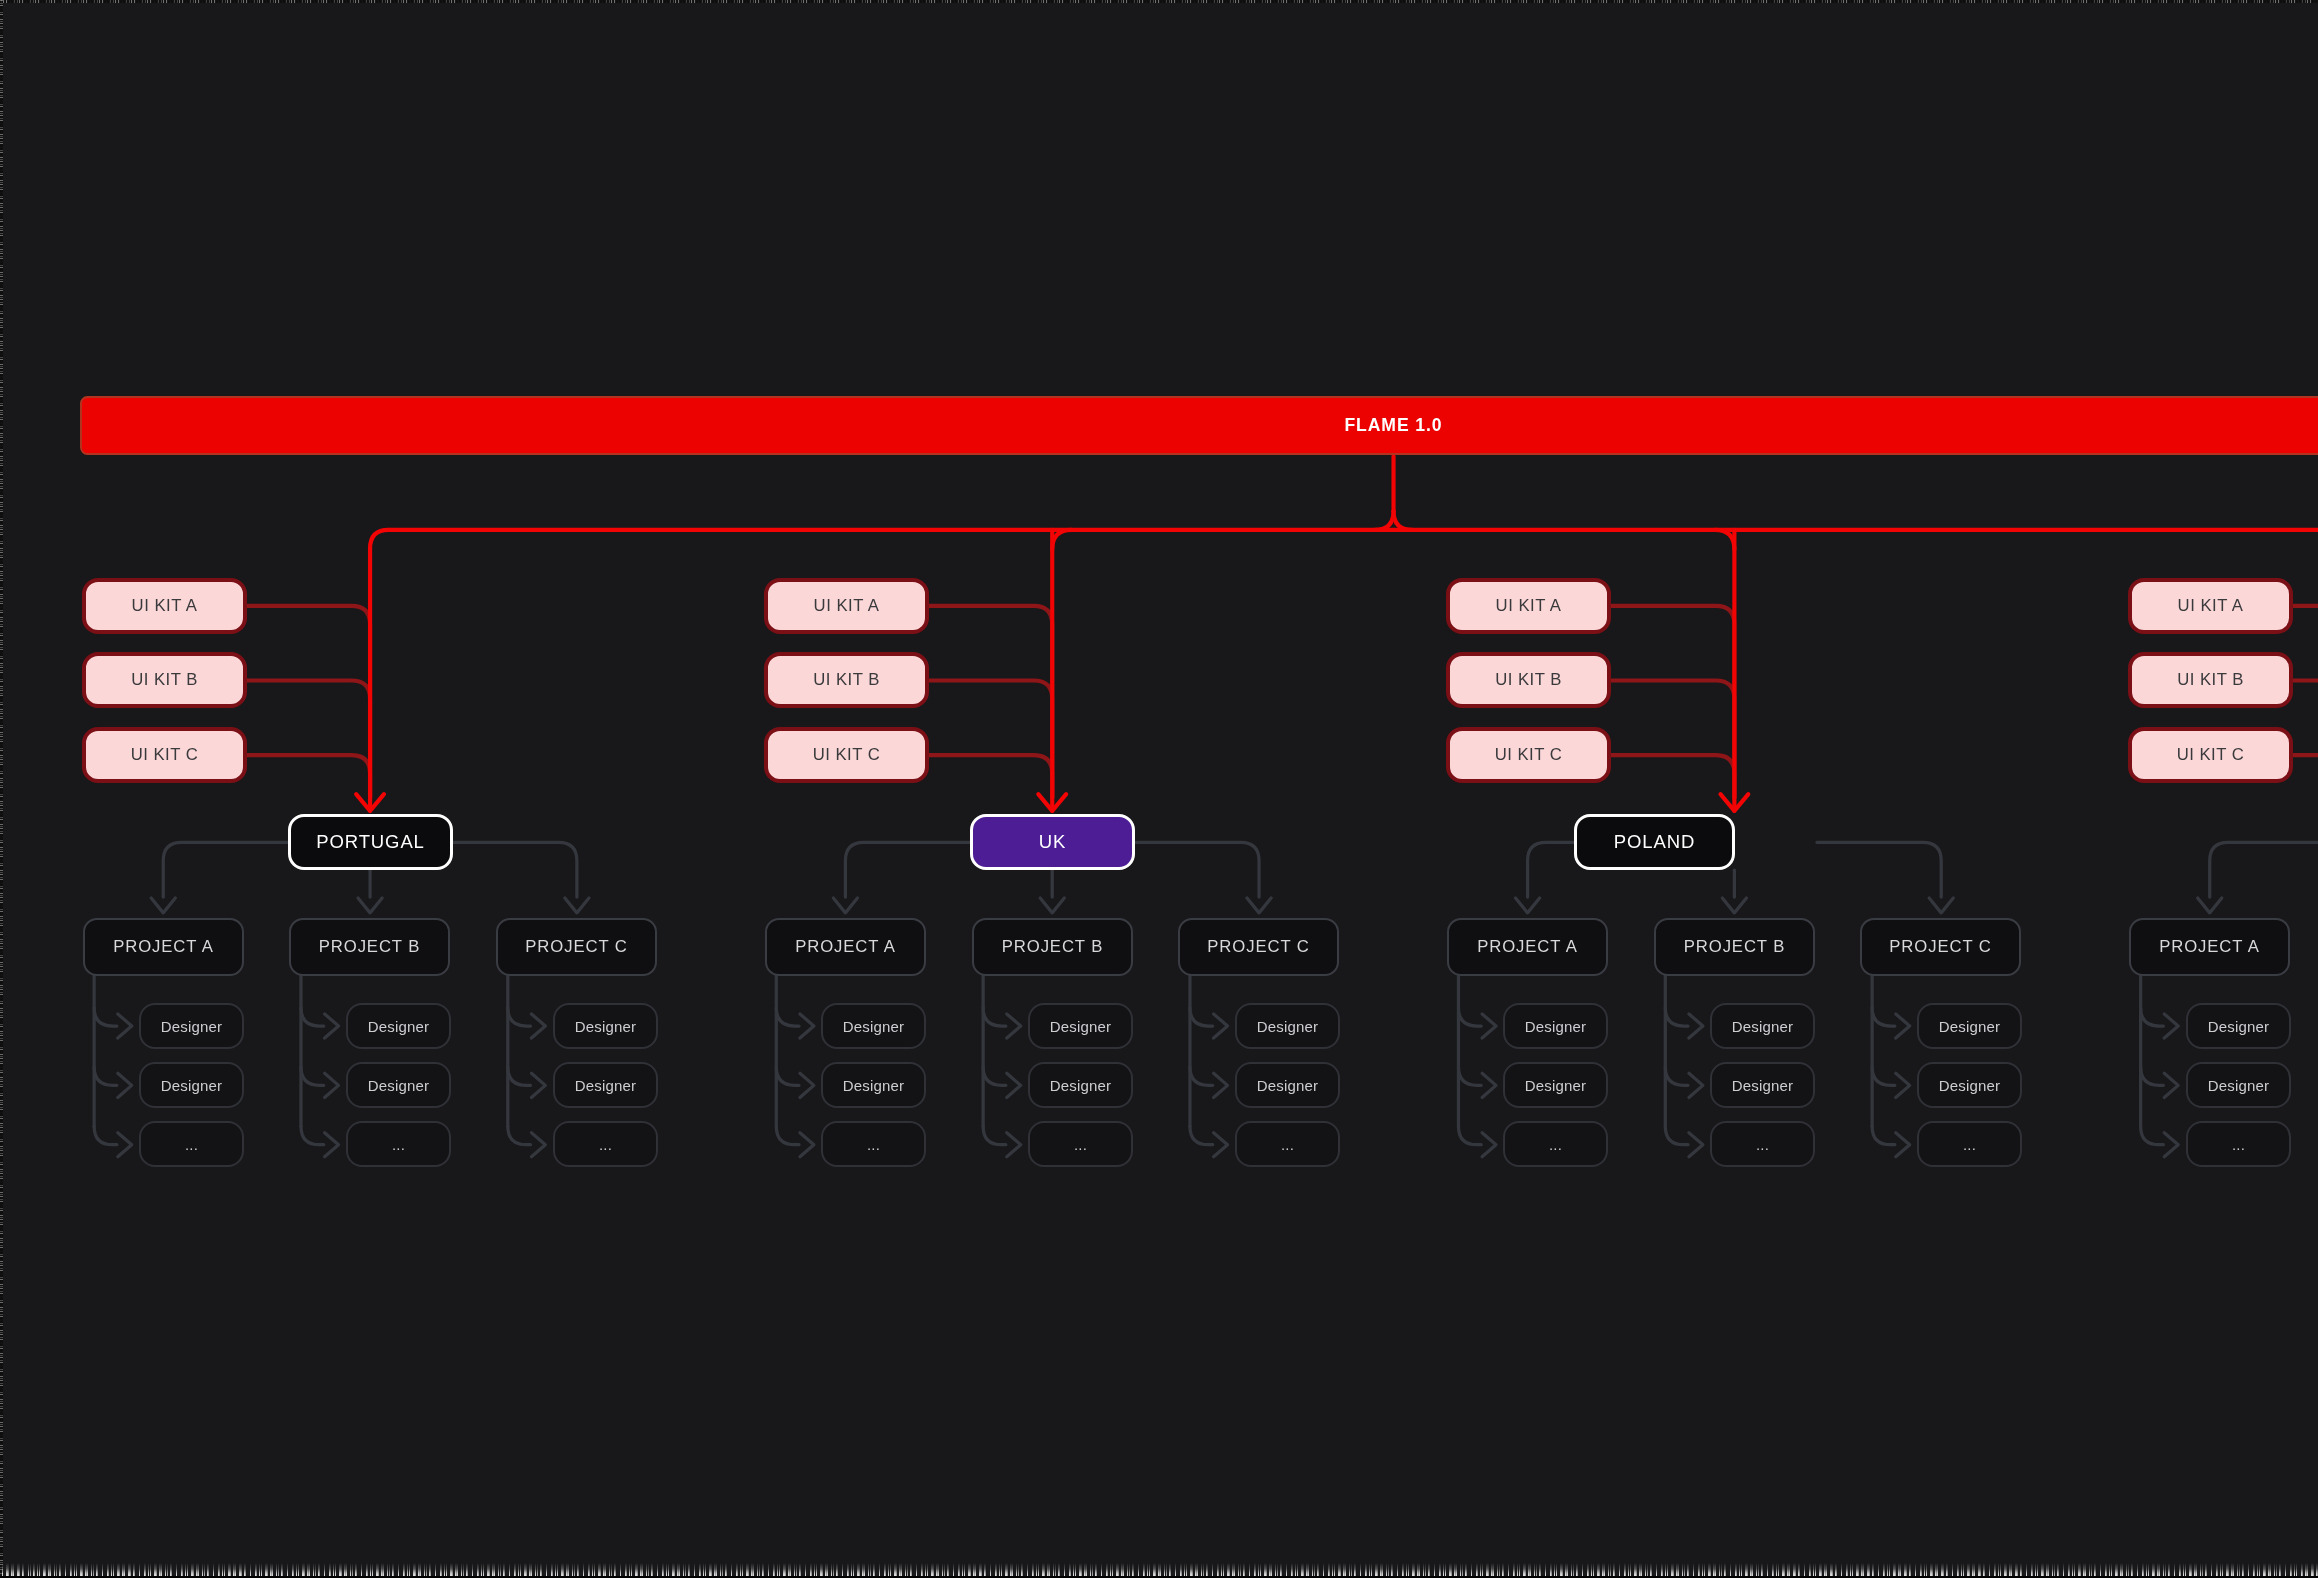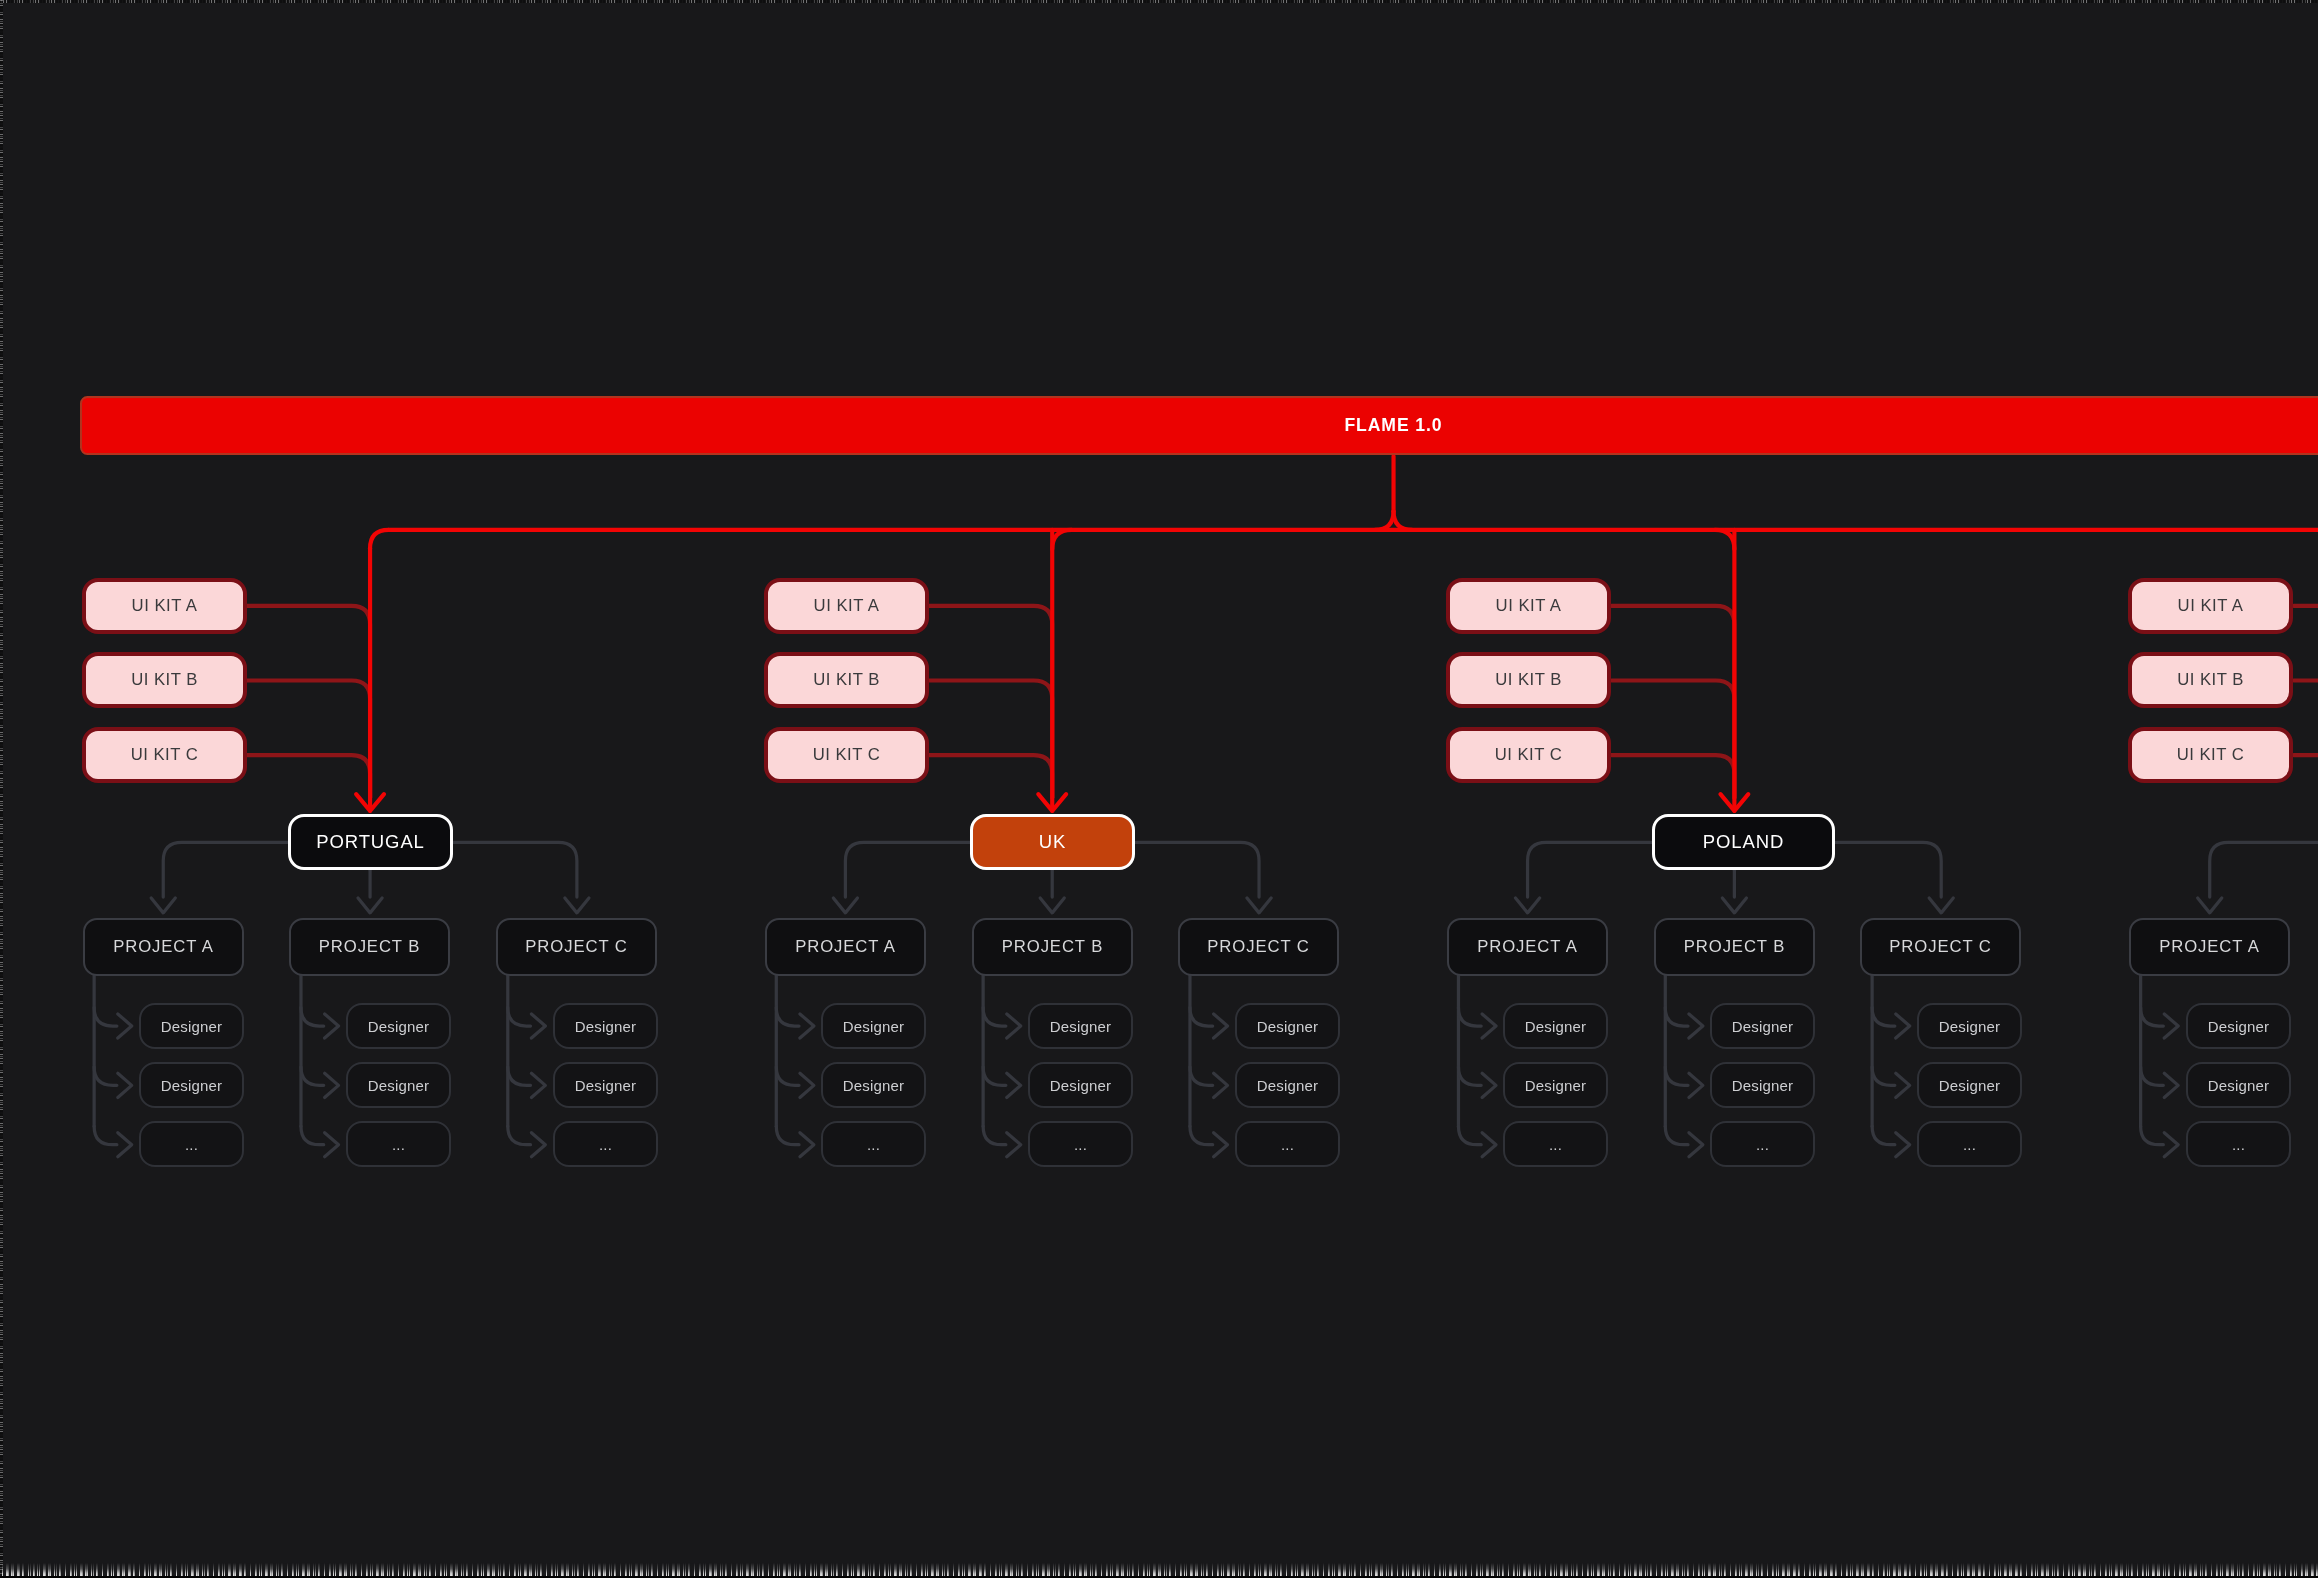--- a/index.html
+++ b/index.html
@@ -253,21 +253,21 @@
       <div>
         <div class="box kit" style="left: 764px; top: 578px; width: 165px; height: 56px; background: rgb(251, 215, 216); border-color: rgb(122, 15, 22); color: rgb(58, 58, 60);">
           <span>UI KIT A</span>
         </div>
         <div class="box kit" style="left: 764px; top: 652px; width: 165px; height: 56px; background: rgb(251, 215, 216); border-color: rgb(122, 15, 22); color: rgb(58, 58, 60);">
           <span>UI KIT B</span>
         </div>
         <div class="box kit" style="left: 764px; top: 727px; width: 165px; height: 56px; background: rgb(251, 215, 216); border-color: rgb(122, 15, 22); color: rgb(58, 58, 60);">
           <span>UI KIT C</span>
         </div>
-        <div class="box country" style="left: 970px; top: 814px; width: 165px; height: 56px; background: #c2410c; border-color: rgb(255, 255, 255); color: rgb(255, 255, 255);">
+        <div class="box country" style="left: 970px; top: 814px; width: 165px; height: 56px; background: #4c1d95; border-color: rgb(255, 255, 255); color: rgb(255, 255, 255);">
           <span>UK</span>
         </div>
         <div class="box project" style="left: 765px; top: 918px; width: 161px; height: 58px; background: rgb(15, 15, 17); border-color: rgb(58, 60, 67); color: rgb(216, 217, 219);">
           <span>PROJECT A</span>
         </div>
         <div class="box designer" style="left: 821px; top: 1003px; width: 105px; height: 46px; background: rgb(19, 19, 21); border-color: rgb(47, 49, 55); color: rgb(205, 206, 209);">
           <span>Designer</span>
         </div>
         <div class="box designer" style="left: 821px; top: 1062px; width: 105px; height: 46px; background: rgb(19, 19, 21); border-color: rgb(47, 49, 55); color: rgb(205, 206, 209);">
           <span>Designer</span>
@@ -303,21 +303,21 @@
       <div>
         <div class="box kit" style="left: 1446px; top: 578px; width: 165px; height: 56px; background: rgb(251, 215, 216); border-color: rgb(122, 15, 22); color: rgb(58, 58, 60);">
           <span>UI KIT A</span>
         </div>
         <div class="box kit" style="left: 1446px; top: 652px; width: 165px; height: 56px; background: rgb(251, 215, 216); border-color: rgb(122, 15, 22); color: rgb(58, 58, 60);">
           <span>UI KIT B</span>
         </div>
         <div class="box kit" style="left: 1446px; top: 727px; width: 165px; height: 56px; background: rgb(251, 215, 216); border-color: rgb(122, 15, 22); color: rgb(58, 58, 60);">
           <span>UI KIT C</span>
         </div>
-        <div class="box country" style="left: 1652px; top: 814px; width: 183px; height: 56px; background: rgb(11, 11, 13); border-color: rgb(255, 255, 255); color: rgb(255, 255, 255);">
+        <div class="box country" style="left: 1574px; top: 814px; width: 161px; height: 56px; background: rgb(11, 11, 13); border-color: rgb(255, 255, 255); color: rgb(255, 255, 255);">
           <span>POLAND</span>
         </div>
         <div class="box project" style="left: 1447px; top: 918px; width: 161px; height: 58px; background: rgb(15, 15, 17); border-color: rgb(58, 60, 67); color: rgb(216, 217, 219);">
           <span>PROJECT A</span>
         </div>
         <div class="box designer" style="left: 1503px; top: 1003px; width: 105px; height: 46px; background: rgb(19, 19, 21); border-color: rgb(47, 49, 55); color: rgb(205, 206, 209);">
           <span>Designer</span>
         </div>
         <div class="box designer" style="left: 1503px; top: 1062px; width: 105px; height: 46px; background: rgb(19, 19, 21); border-color: rgb(47, 49, 55); color: rgb(205, 206, 209);">
           <span>Designer</span>

